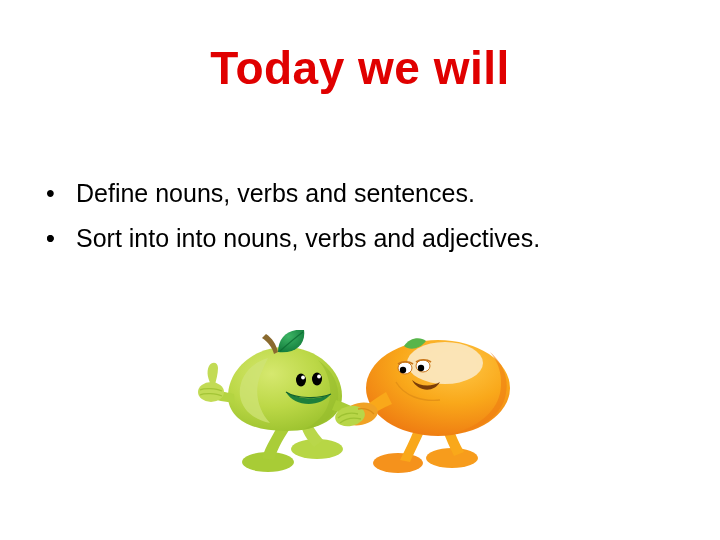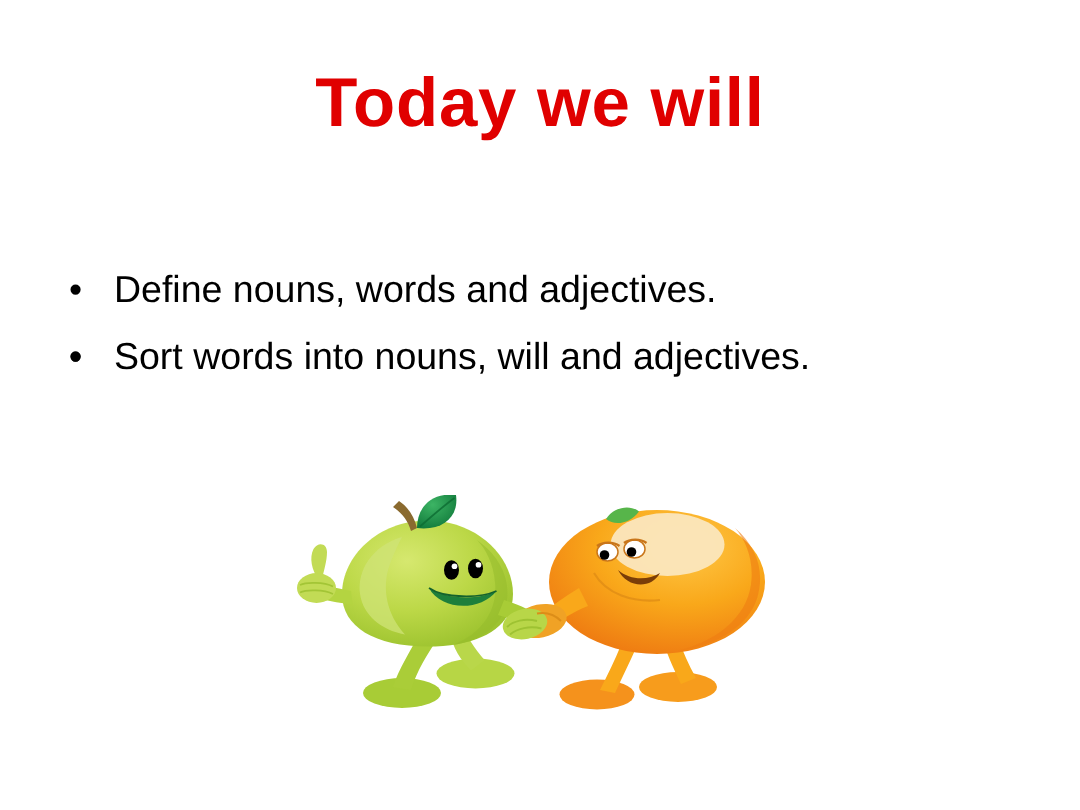--- a/index.html
+++ b/index.html
@@ -76,28 +76,28 @@
 </head>
 <body>
 
 <div id="slide">
 
   <div id="slide-title">Today we will</div>
 
   <ul id="bullet-list">
     <li class="bullet-item">
       <span class="bullet-glyph">•</span>
-      <span class="bullet-text">Define nouns, words and adjectives.</span>
+      <span class="bullet-text">Define nouns, verbs and sentences.</span>
     </li>
     <li class="bullet-item">
       <span class="bullet-glyph">•</span>
     </li>
     <li class="bullet-item">
       <span class="bullet-glyph">•</span>
-      <span class="bullet-text">Sort words into nouns, will and adjectives.</span>
+      <span class="bullet-text">Sort into into nouns, verbs and adjectives.</span>
     </li>
   </ul>
 
   <div id="illustration">
     <svg viewBox="0 0 340 155" xmlns="http://www.w3.org/2000/svg">
       <defs>
         <radialGradient id="appleGrad" cx="38%" cy="32%" r="72%">
           <stop offset="0%" stop-color="#d6e86f"></stop>
           <stop offset="55%" stop-color="#bcd847"></stop>
           <stop offset="100%" stop-color="#9dc32f"></stop>

